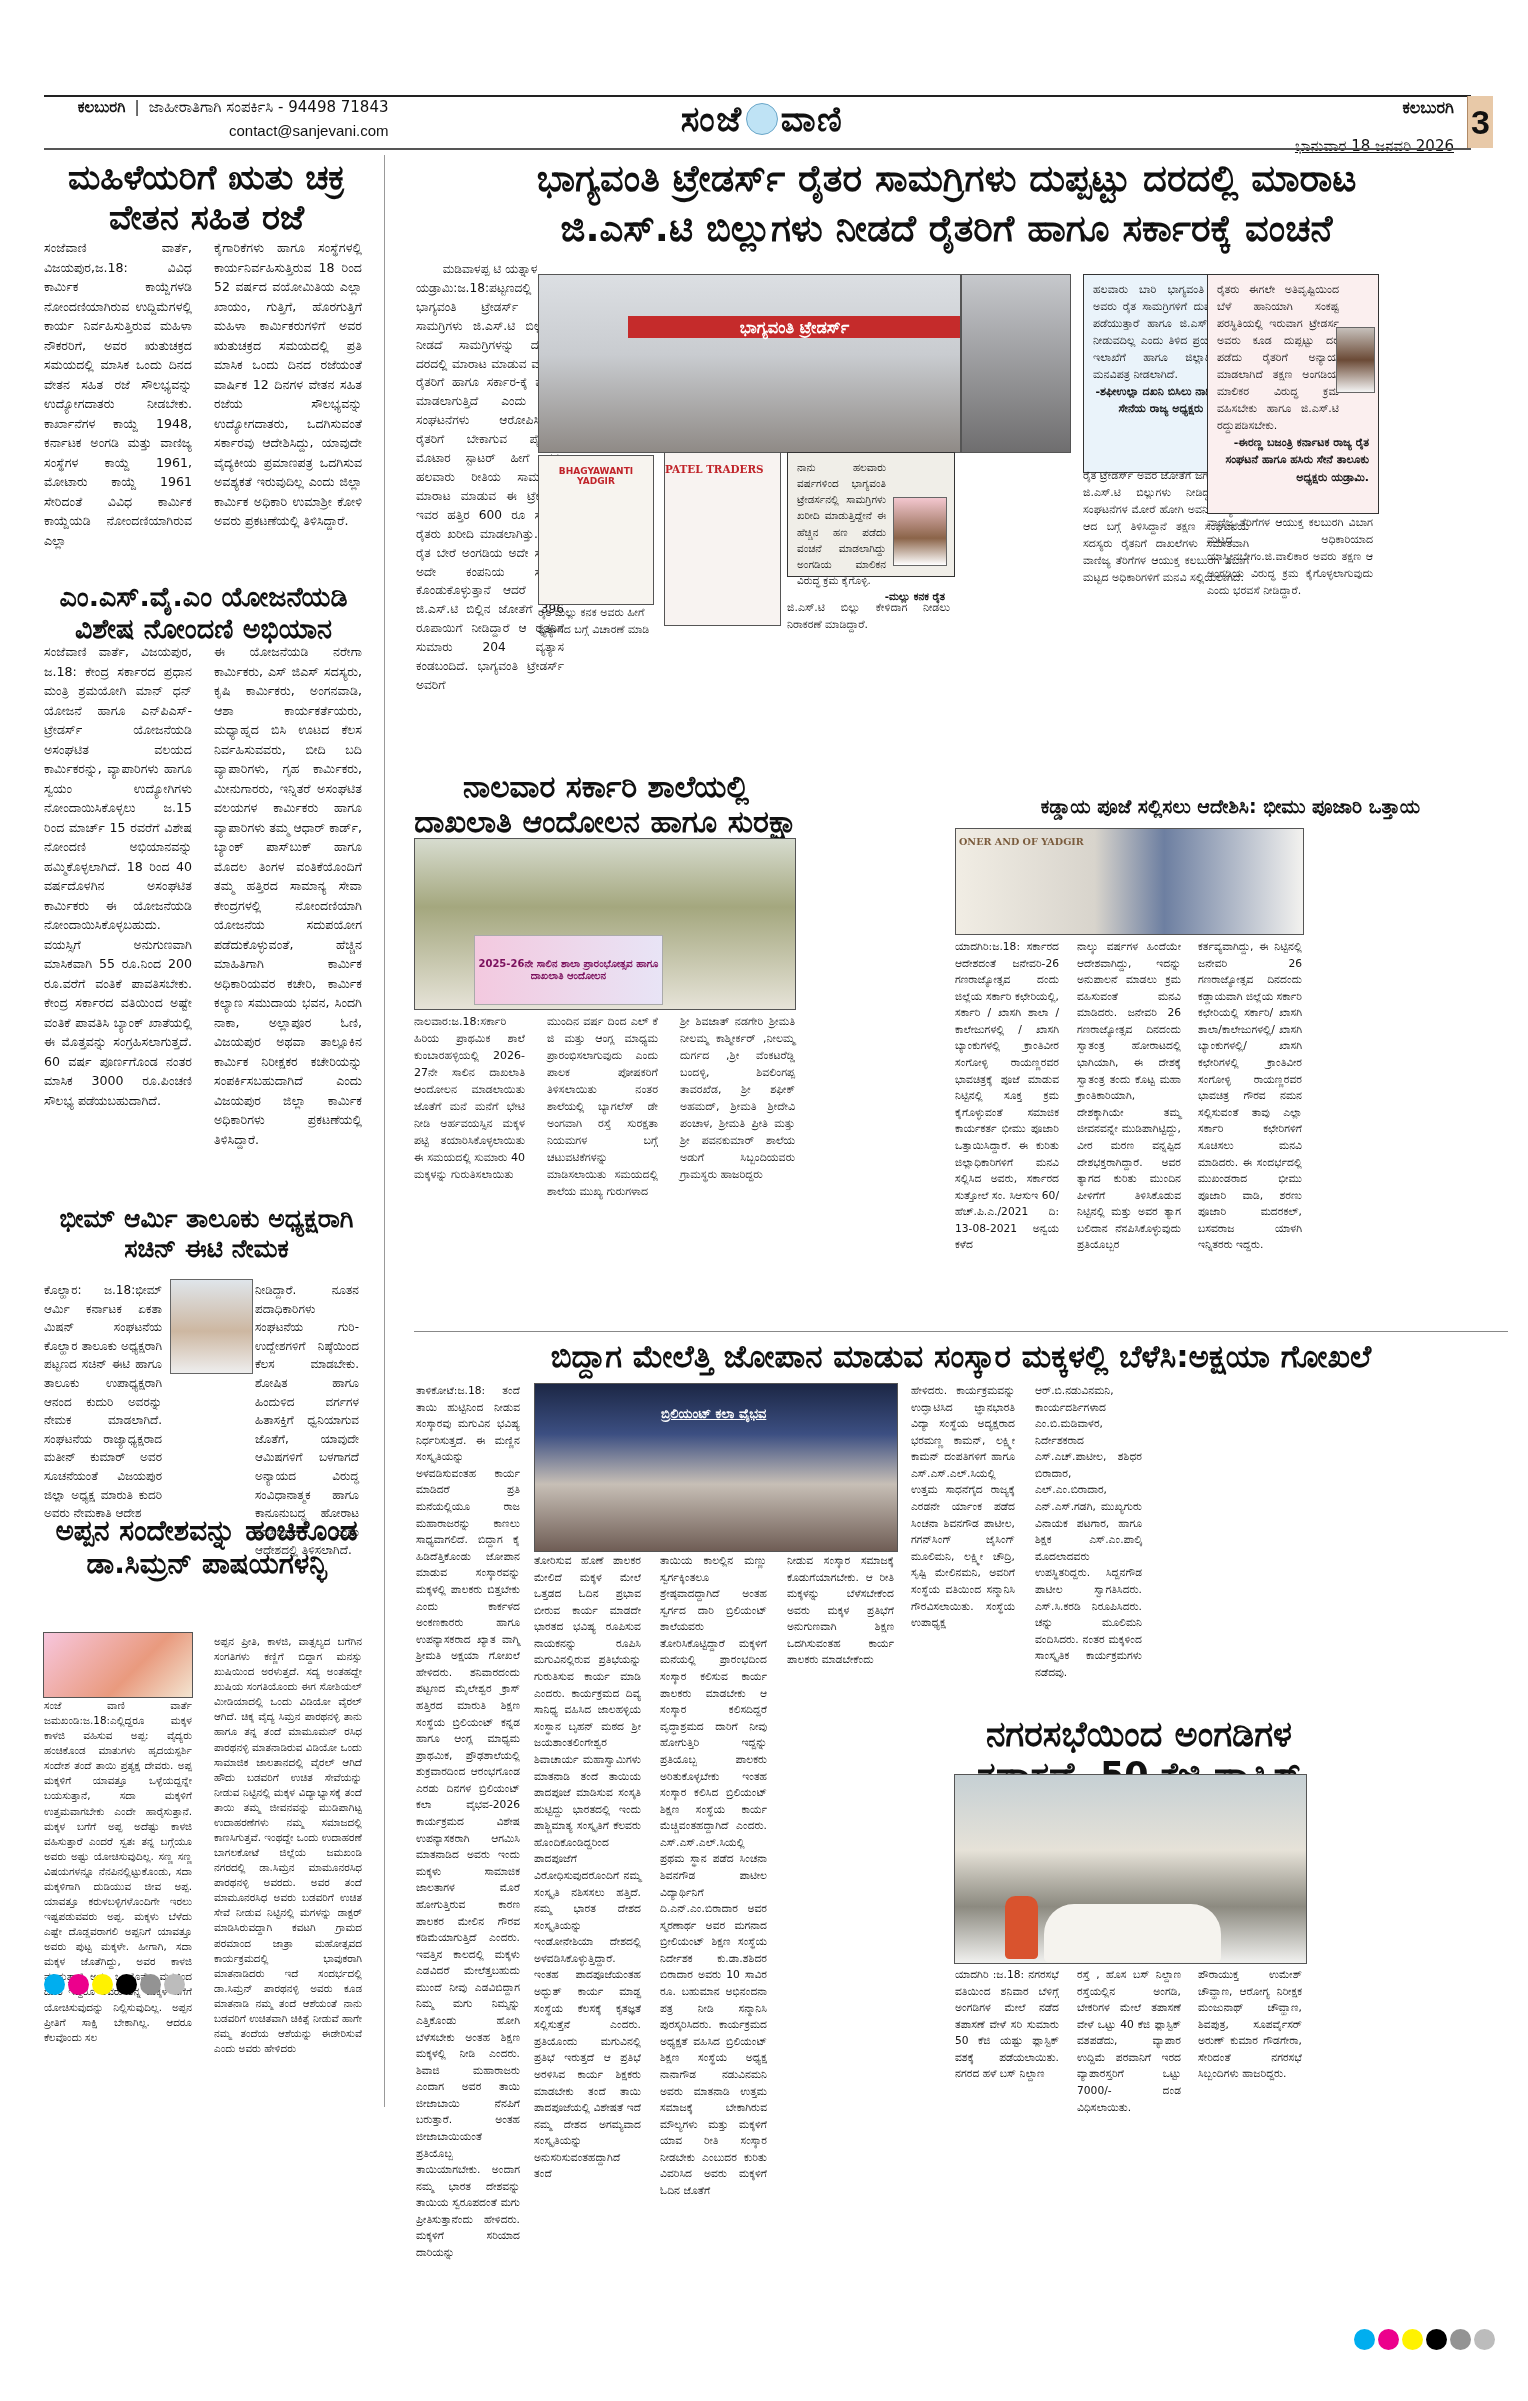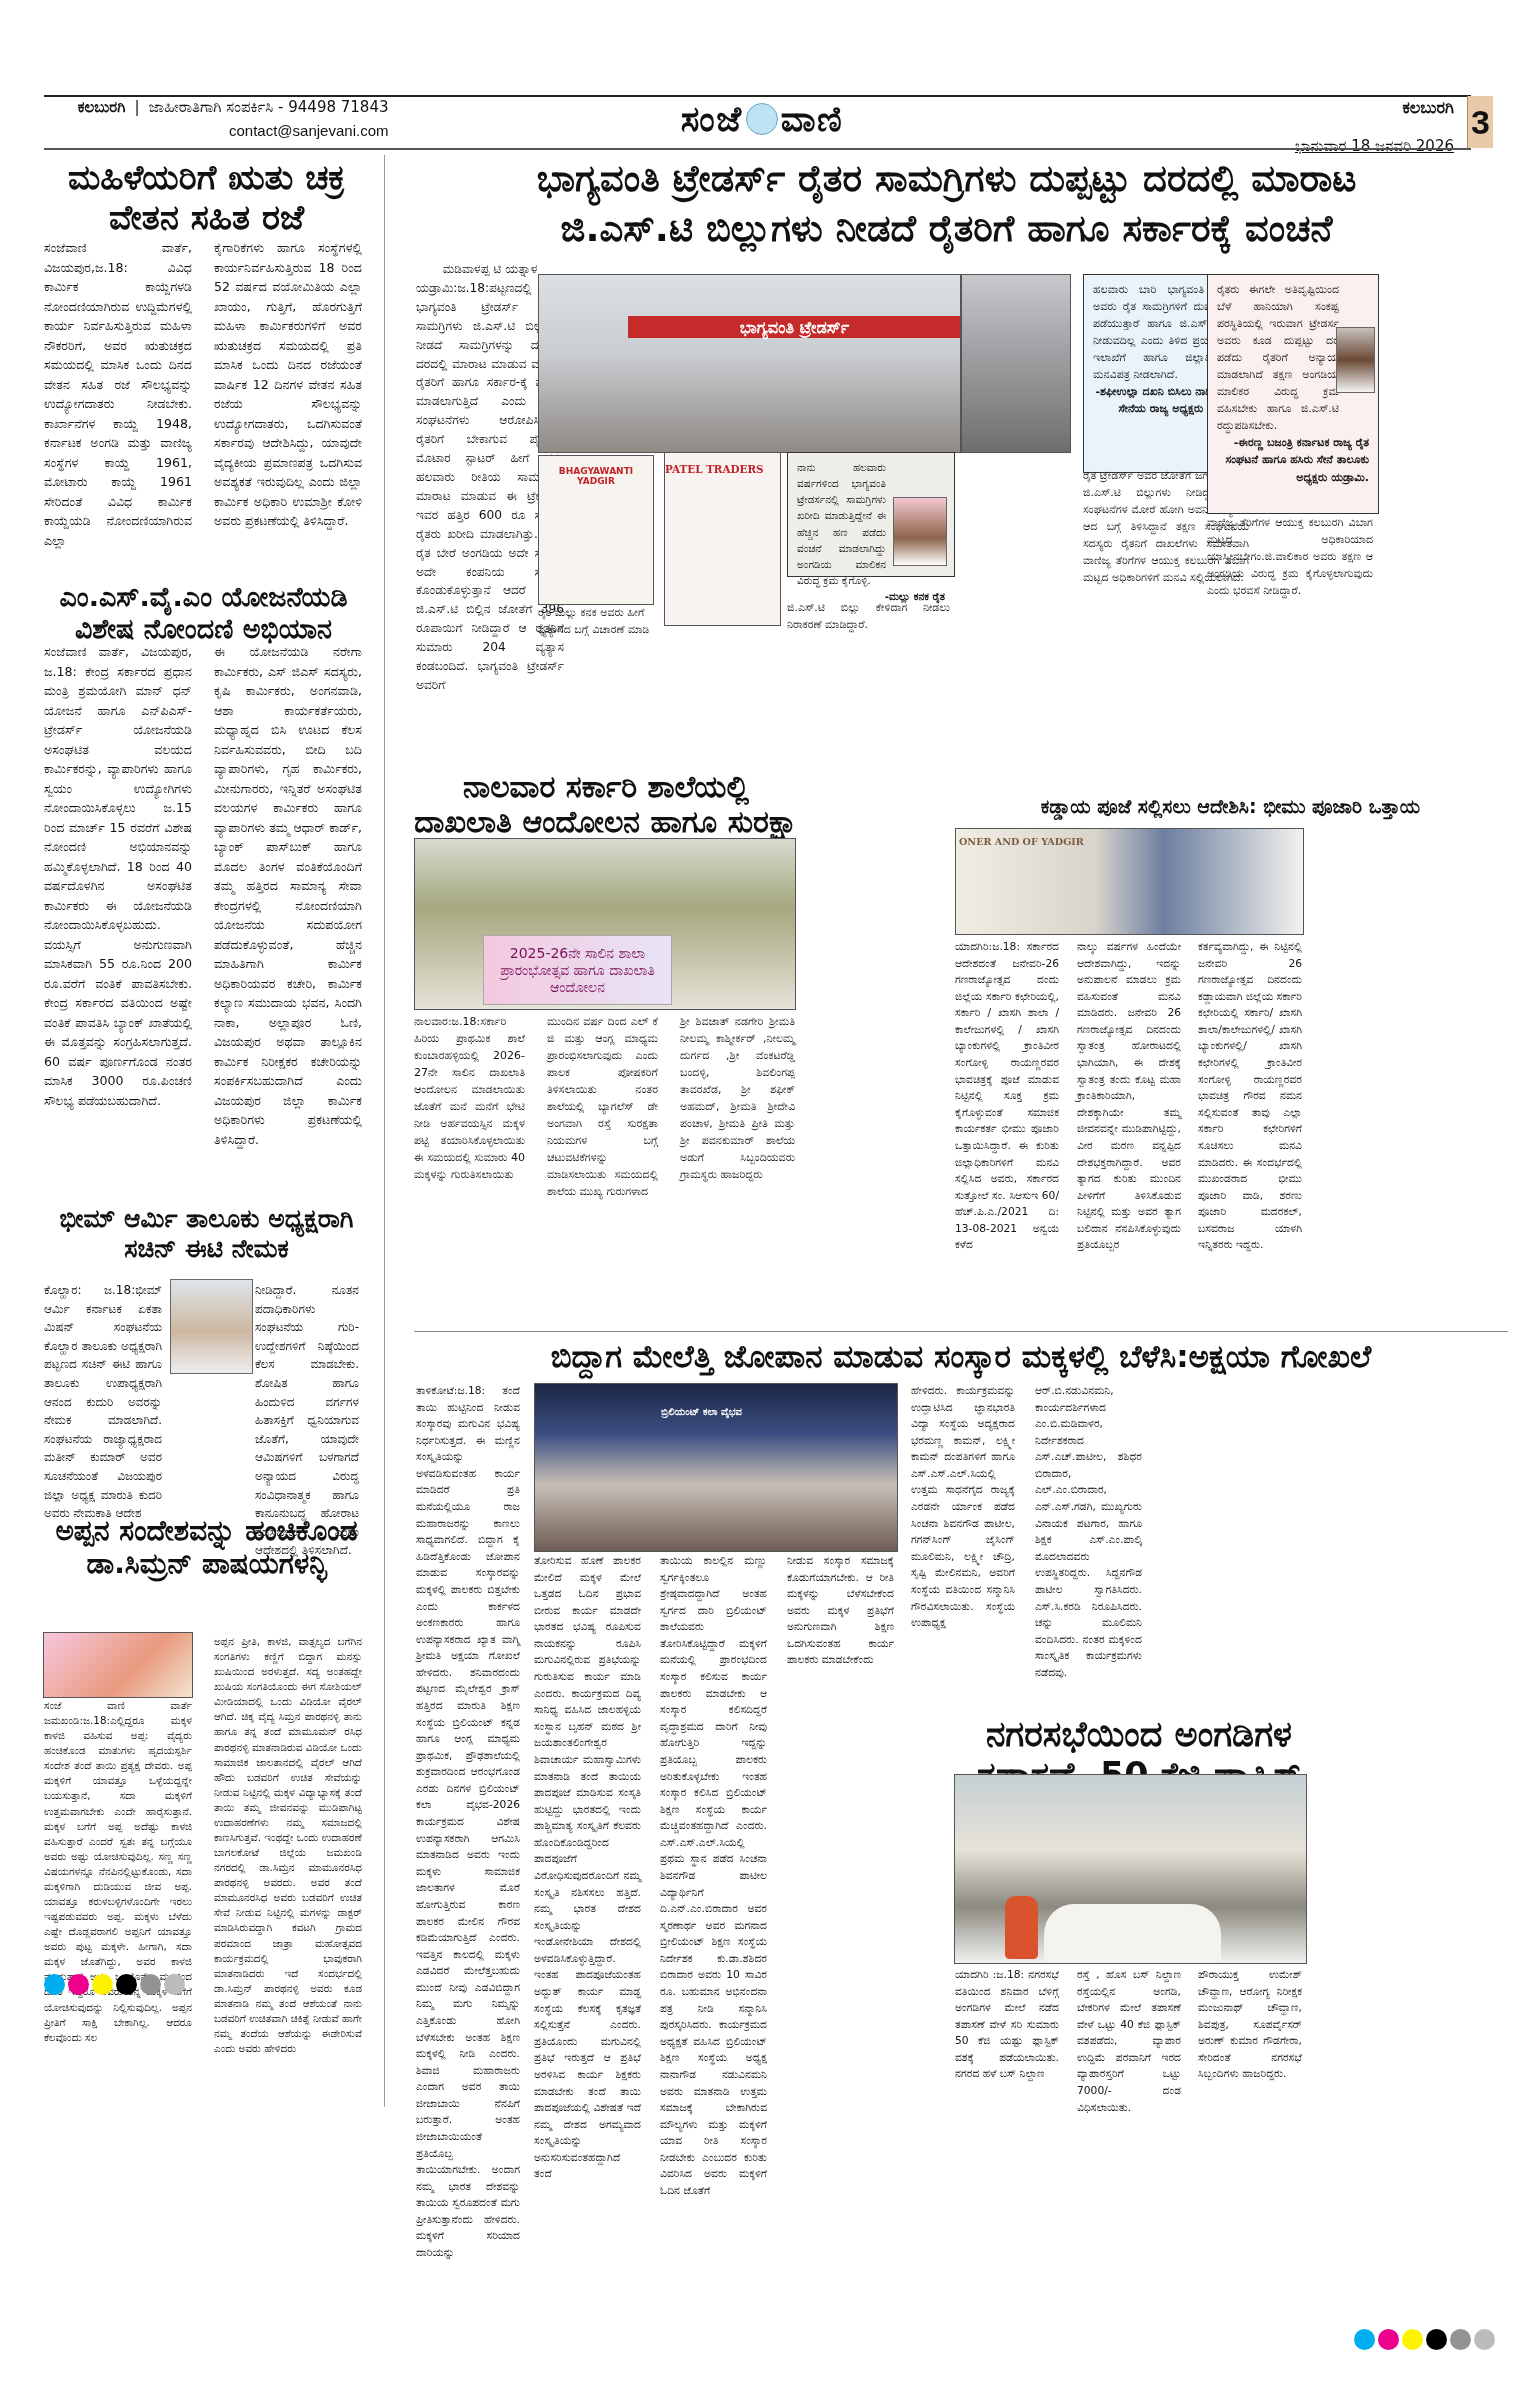--- a/index.html
+++ b/index.html
@@ -111,41 +111,41 @@
 
 <div class="box" style="left:1207px;top:274px;width:152px;height:226px;background:#fbefef;font-size:11px;">
   <div style="padding-right:30px;">ರೈತರು ಈಗಲೇ ಅತಿವೃಷ್ಟಿಯಿಂದ ಬೆಳೆ ಹಾನಿಯಾಗಿ ಸಂಕಷ್ಟ ಪರಸ್ಥಿತಿಯಲ್ಲಿ ಇರುವಾಗ ಟ್ರೇಡರ್ಸ ಅವರು ಕೂಡ ದುಪ್ಪಟ್ಟು ದರ ಪಡೆದು ರೈತರಿಗೆ ಅನ್ಯಾಯ ಮಾಡಲಾಗಿದೆ ತಕ್ಷಣ ಅಂಗಡಿಯ ಮಾಲಿಕರ ವಿರುದ್ಧ ಕ್ರಮ ವಹಿಸಬೇಕು ಹಾಗೂ ಜಿ.ಎಸ್.ಟಿ ರದ್ದುಪಡಿಸಬೇಕು.</div>
   <div class="sig">-ಈರಣ್ಣ ಬಜಂತ್ರಿ ಕರ್ನಾಟಕ ರಾಜ್ಯ ರೈತ ಸಂಘಟನೆ ಹಾಗೂ ಹಸಿರು ಸೇನೆ ತಾಲೂಕು ಅಧ್ಯಕ್ಷರು ಯಡ್ರಾಮಿ.</div>
   <div class="headshot" style="right:3px;top:52px;width:37px;height:64px;background:linear-gradient(#c6c0bb,#6b4a36 50%,#f4f4f4);"></div>
 </div>
 <div class="body-text" style="left:1207px;top:514px;width:166px;font-size:11px;">ವಾಣಿಜ್ಯ ತೆರಿಗೆಗಳ ಆಯುಕ್ತ ಕಲಬುರಗಿ ವಿಬಾಗ ಮಟ್ಟದ ಅಧಿಕಾರಿಯಾದ ಯಾಸ್ಮೀನಬೇಗಂ.ಜಿ.ವಾಲಿಕಾರ ಅವರು ತಕ್ಷಣ ಆ ಅಂಗಡಿಯ ವಿರುದ್ಧ ಕ್ರಮ ಕೈಗೊಳ್ಳಲಾಗುವುದು ಎಂದು ಭರವಸೆ ನೀಡಿದ್ದಾರೆ.</div>
 
 <div class="headline" style="left:414px;top:769px;width:384px;font-size:30px;">ನಾಲವಾರ ಸರ್ಕಾರಿ ಶಾಲೆಯಲ್ಲಿ ದಾಖಲಾತಿ ಆಂದೋಲನ ಹಾಗೂ ಸುರಕ್ಷಾ ಬಗ್ಗೆ ಅರಿವು</div>
 <div class="photo" style="left:414px;top:838px;width:380px;height:170px;background:linear-gradient(#d7dccf 0%,#a4a77e 40%,#e6e3d8 100%);">
-  <div style="position:absolute;left:68px;top:96px;width:189px;height:70px;background:linear-gradient(90deg,#f3c9df,#e8e4f6);border:0.7px solid #aaa;font-size:14px;font-weight:normal;color:#7a0f5c;display:flex;align-items:center;justify-content:center;text-align:center;padding:3px;box-sizing:border-box;">2025-26ನೇ ಸಾಲಿನ ಶಾಲಾ ಪ್ರಾರಂಭೋತ್ಸವ ಹಾಗೂ ದಾಖಲಾತಿ ಆಂದೋಲನ</div>
+  <div style="position:absolute;left:59px;top:96px;width:189px;height:70px;background:linear-gradient(90deg,#f3c9df,#e8e4f6);border:0.7px solid #aaa;font-size:10px;font-weight:bold;color:#7a0f5c;display:flex;align-items:center;justify-content:center;text-align:center;padding:3px;box-sizing:border-box;">2025-26ನೇ ಸಾಲಿನ ಶಾಲಾ ಪ್ರಾರಂಭೋತ್ಸವ ಹಾಗೂ ದಾಖಲಾತಿ ಆಂದೋಲನ</div>
 </div>
 <div class="body-text" style="left:414px;top:1013px;width:111px;font-size:11px;">ನಾಲವಾರ:ಜ.18:ಸರ್ಕಾರಿ ಹಿರಿಯ ಪ್ರಾಥಮಿಕ ಶಾಲೆ ಕುಂಬಾರಹಳ್ಳಿಯಲ್ಲಿ 2026-27ನೇ ಸಾಲಿನ ದಾಖಲಾತಿ ಆಂದೋಲನ ಮಾಡಲಾಯಿತು ಜೊತೆಗೆ ಮನೆ ಮನೆಗೆ ಭೇಟಿ ನೀಡಿ ಅರ್ಹವಯಸ್ಸಿನ ಮಕ್ಕಳ ಪಟ್ಟಿ ತಯಾರಿಸಿಕೊಳ್ಳಲಾಯಿತು ಈ ಸಮಯದಲ್ಲಿ ಸುಮಾರು 40 ಮಕ್ಕಳನ್ನು ಗುರುತಿಸಲಾಯಿತು</div>
 <div class="body-text" style="left:547px;top:1013px;width:111px;font-size:11px;">ಮುಂದಿನ ವರ್ಷ ದಿಂದ ಎಲ್ ಕೆ ಜಿ ಮತ್ತು ಆಂಗ್ಲ ಮಾಧ್ಯಮ ಪ್ರಾರಂಭಿಸಲಾಗುವುದು ಎಂದು ಪಾಲಕ ಪೋಷಕರಿಗೆ ತಿಳಿಸಲಾಯಿತು ನಂತರ ಶಾಲೆಯಲ್ಲಿ ಬ್ಯಾಗಲೆಸ್ ಡೇ ಅಂಗವಾಗಿ ರಸ್ತೆ ಸುರಕ್ಷತಾ ನಿಯಮಗಳ ಬಗ್ಗೆ ಚಟುವಟಿಕೆಗಳನ್ನು ಮಾಡಿಸಲಾಯಿತು ಸಮಯದಲ್ಲಿ ಶಾಲೆಯ ಮುಖ್ಯ ಗುರುಗಳಾದ</div>
 <div class="body-text" style="left:680px;top:1013px;width:115px;font-size:11px;">ಶ್ರೀ ಶಿವಜಾತ್ ನಡಗೇರಿ ಶ್ರೀಮತಿ ನೀಲಮ್ಮ ಕಾಶ್ಮೀರ್ಕರ್ ,ನೀಲಮ್ಮ ದುರ್ಗದ ,ಶ್ರೀ ವೆಂಕಟರೆಡ್ಡಿ ಬಂದಳ್ಳಿ, ಶಿವಲಿಂಗಪ್ಪ ತಾವರಖೆಡ, ಶ್ರೀ ಶಫೀಕ್ ಅಹಮದ್, ಶ್ರೀಮತಿ ಶ್ರೀದೇವಿ ಪಂಚಾಳ, ಶ್ರೀಮತಿ ಪ್ರೀತಿ ಮತ್ತು ಶ್ರೀ ಪವನಕುಮಾರ್ ಶಾಲೆಯ ಅಡುಗೆ ಸಿಬ್ಬಂದಿಯವರು ಗ್ರಾಮಸ್ಥರು ಹಾಜರಿದ್ದರು</div>
 
 <div class="headline" style="left:946px;top:791px;width:569px;font-size:19px;line-height:1.6;">
   <div>ಕಡ್ಡಾಯ ಪೂಜೆ ಸಲ್ಲಿಸಲು ಆದೇಶಿಸಿ: ಭೀಮು ಪೂಜಾರಿ ಒತ್ತಾಯ</div>
 </div>
 <div class="photo" style="left:955px;top:828px;width:347px;height:105px;background:linear-gradient(90deg,#f1ede4 0%,#d8d4cc 40%,#6d7fa1 60%,#f3f2ef 100%);">
   <div style="position:absolute;left:3px;top:7.4px;font-weight:bold;font-size:9.6px;color:#7a5b3c;font-family:'DejaVu Serif',serif;">ONER AND OF YADGIR</div>
 </div>
 <div class="body-text" style="left:955px;top:939px;width:104px;font-size:10.7px;">ಯಾದಗಿರಿ:ಜ.18: ಸರ್ಕಾರದ ಆದೇಶದಂತೆ ಜನೇವರಿ-26 ಗಣರಾಜ್ಯೋತ್ಸವ ದಂದು ಜಿಲ್ಲೆಯ ಸರ್ಕಾರಿ ಕಛೇರಿಯಲ್ಲಿ, ಸರ್ಕಾರಿ / ಖಾಸಗಿ ಶಾಲಾ /ಕಾಲೇಜುಗಳಲ್ಲಿ / ಖಾಸಗಿ ಬ್ಯಾಂಕುಗಳಲ್ಲಿ ಕ್ರಾಂತಿವೀರ ಸಂಗೋಳ್ಳಿ ರಾಯಣ್ಣರವರ ಭಾವಚಿತ್ರಕ್ಕೆ ಪೂಜೆ ಮಾಡುವ ನಿಟ್ಟಿನಲ್ಲಿ ಸೂಕ್ತ ಕ್ರಮ ಕೈಗೊಳ್ಳುವಂತೆ ಸಮಾಜಿಕ ಕಾರ್ಯಕರ್ತ ಭೀಮು ಪೂಜಾರಿ ಒತ್ತಾಯಿಸಿದ್ದಾರೆ. ಈ ಕುರಿತು ಜಿಲ್ಲಾಧಿಕಾರಿಗಳಿಗೆ ಮನವಿ ಸಲ್ಲಿಸಿದ ಅವರು, ಸರ್ಕಾರದ ಸುತ್ತೋಲೆ ಸಂ. ಸಿಆಸುಇ 60/ ಹೆಚ್.ಪಿ.ಎ./2021 ದಿ: 13-08-2021 ಅನ್ವಯ ಕಳೆದ</div>
 <div class="body-text" style="left:1077px;top:939px;width:104px;font-size:10.7px;">ನಾಲ್ಕು ವರ್ಷಗಳ ಹಿಂದೆಯೇ ಆದೇಶವಾಗಿದ್ದು, ಇದನ್ನು ಅನುಪಾಲನೆ ಮಾಡಲು ಕ್ರಮ ವಹಿಸುವಂತೆ ಮನವಿ ಮಾಡಿದರು. ಜನೇವರಿ 26 ಗಣರಾಜ್ಯೋತ್ಸವ ದಿನದಂದು ಸ್ವಾತಂತ್ರ ಹೋರಾಟದಲ್ಲಿ ಭಾಗಿಯಾಗಿ, ಈ ದೇಶಕ್ಕೆ ಸ್ವಾತಂತ್ರ ತಂದು ಕೊಟ್ಟ ಮಹಾ ಕ್ರಾಂತಿಕಾರಿಯಾಗಿ, ದೇಶಕ್ಕಾಗಿಯೇ ತಮ್ಮ ಜೀವನವನ್ನೇ ಮುಡಿಪಾಗಿಟ್ಟಿದ್ದು, ವೀರ ಮರಣ ವನ್ನಪ್ಪಿದ ದೇಶಭಕ್ತರಾಗಿದ್ದಾರೆ. ಅವರ ತ್ಯಾಗದ ಕುರಿತು ಮುಂದಿನ ಪೀಳಿಗೆಗೆ ತಿಳಿಸಿಕೊಡುವ ನಿಟ್ಟಿನಲ್ಲಿ ಮತ್ತು ಅವರ ತ್ಯಾಗ ಬಲಿದಾನ ನೆನಪಿಸಿಕೊಳ್ಳುವುದು ಪ್ರತಿಯೊಬ್ಬರ</div>
 <div class="body-text" style="left:1198px;top:939px;width:104px;font-size:10.7px;">ಕರ್ತವ್ಯವಾಗಿದ್ದು, ಈ ನಿಟ್ಟಿನಲ್ಲಿ ಜನೇವರಿ 26 ಗಣರಾಜ್ಯೋತ್ಸವ ದಿನದಂದು ಕಡ್ಡಾಯವಾಗಿ ಜಿಲ್ಲೆಯ ಸರ್ಕಾರಿ ಕಛೇರಿಯಲ್ಲಿ ಸರ್ಕಾರಿ/ ಖಾಸಗಿ ಶಾಲಾ/ಕಾಲೇಜುಗಳಲ್ಲಿ/ ಖಾಸಗಿ ಬ್ಯಾಂಕುಗಳಲ್ಲಿ/ ಖಾಸಗಿ ಕಛೇರಿಗಳಲ್ಲಿ ಕ್ರಾಂತಿವೀರ ಸಂಗೋಳ್ಳಿ ರಾಯಣ್ಣರವರ ಭಾವಚಿತ್ರ ಗೌರವ ನಮನ ಸಲ್ಲಿಸುವಂತೆ ತಾವು ಎಲ್ಲಾ ಸರ್ಕಾರಿ ಕಛೇರಿಗಳಿಗೆ ಸೂಚಿಸಲು ಮನವಿ ಮಾಡಿದರು. ಈ ಸಂದರ್ಭದಲ್ಲಿ ಮುಖಂಡರಾದ ಭೀಮು ಪೂಜಾರಿ ವಾಡಿ, ಶರಣು ಪೂಜಾರಿ ಮದರಕಲ್, ಬಸವರಾಜ ಯಾಳಗಿ ಇನ್ನಿತರರು ಇದ್ದರು.</div>
 
 <div class="rule" style="left:414px;top:1331px;width:1094px;height:0.7px;background:#888;"></div>
 <div class="headline" style="left:414px;top:1338px;width:1094px;font-size:31px;">ಬಿದ್ದಾಗ ಮೇಲೆತ್ತಿ ಜೋಪಾನ ಮಾಡುವ ಸಂಸ್ಕಾರ ಮಕ್ಕಳಲ್ಲಿ ಬೆಳೆಸಿ:ಅಕ್ಷಯಾ ಗೋಖಲೆ</div>
 <div class="body-text" style="left:416px;top:1383px;width:104px;font-size:10.7px;">ತಾಳಿಕೋಟೆ:ಜ.18: ತಂದೆ ತಾಯಿ ಹುಟ್ಟಿನಿಂದ ನೀಡುವ ಸಂಸ್ಕಾರವು ಮಗುವಿನ ಭವಿಷ್ಯ ನಿರ್ಧರಿಸುತ್ತದೆ. ಈ ಮಣ್ಣಿನ ಸಂಸ್ಕೃತಿಯನ್ನು ಅಳವಡಿಸುವಂತಹ ಕಾರ್ಯ ಮಾಡಿದರೆ ಪ್ರತಿ ಮನೆಯಲ್ಲಿಯೂ ರಾಜ ಮಹಾರಾಜರನ್ನು ಕಾಣಲು ಸಾಧ್ಯವಾಗಲಿದೆ. ಬಿದ್ದಾಗ ಕೈ ಹಿಡಿದೆತ್ತಿಕೊಂಡು ಜೋಪಾನ ಮಾಡುವ ಸಂಸ್ಕಾರವನ್ನು ಮಕ್ಕಳಲ್ಲಿ ಪಾಲಕರು ಬಿತ್ತಬೇಕು ಎಂದು ಕಾರ್ಕಳದ ಅಂಕಣಕಾರರು ಹಾಗೂ ಉಪನ್ಯಾಸಕರಾದ ಖ್ಯಾತ ವಾಗ್ಮಿ ಶ್ರೀಮತಿ ಅಕ್ಷಯಾ ಗೋಖಲೆ ಹೇಳಿದರು. ಶನಿವಾರದಂದು ಪಟ್ಟಣದ ಮೈಲೇಶ್ವರ ಕ್ರಾಸ್ ಹತ್ತಿರದ ಮಾರುತಿ ಶಿಕ್ಷಣ ಸಂಸ್ಥೆಯ ಬ್ರಿಲಿಯಂಟ್ ಕನ್ನಡ ಹಾಗೂ ಆಂಗ್ಲ ಮಾಧ್ಯಮ ಪ್ರಾಥಮಿಕ, ಪ್ರೌಢಶಾಲೆಯಲ್ಲಿ ಶುಕ್ರವಾರದಿಂದ ಆರಂಭಗೊಂಡ ಎರಡು ದಿನಗಳ ಬ್ರಿಲಿಯಂಟ್ ಕಲಾ ವೈಭವ-2026 ಕಾರ್ಯಕ್ರಮದ ವಿಶೇಷ ಉಪನ್ಯಾಸಕರಾಗಿ ಆಗಮಿಸಿ ಮಾತನಾಡಿದ ಅವರು ಇಂದು ಮಕ್ಕಳು ಸಾಮಾಜಿಕ ಜಾಲತಾಗಳ ಮೊರೆ ಹೋಗುತ್ತಿರುವ ಕಾರಣ ಪಾಲಕರ ಮೇಲಿನ ಗೌರವ ಕಡಿಮೆಯಾಗುತ್ತಿದೆ ಎಂದರು. ಇವತ್ತಿನ ಕಾಲದಲ್ಲಿ ಮಕ್ಕಳು ಎಡವಿದರೆ ಮೇಲೆತ್ತಬಹುದು ಮುಂದೆ ನೀವು ಎಡವಿಬಿದ್ದಾಗ ನಿಮ್ಮ ಮಗು ನಿಮ್ಮನ್ನು ಎತ್ತಿಕೊಂಡು ಹೋಗಿ ಬೆಳೆಸಬೇಕು ಅಂತಹ ಶಿಕ್ಷಣ ಮಕ್ಕಳಲ್ಲಿ ನೀಡಿ ಎಂದರು. ಶಿವಾಜಿ ಮಹಾರಾಜರು ಎಂದಾಗ ಅವರ ತಾಯಿ ಜೀಜಾಬಾಯಿ ನೆನಪಿಗೆ ಬರುತ್ತಾರೆ. ಅಂತಹ ಜೀಜಾಬಾಯಿಯಂತೆ ಪ್ರತಿಯೊಬ್ಬ ತಾಯಿಯಾಗಬೇಕು. ಅಂದಾಗ ನಮ್ಮ ಭಾರತ ದೇಶವನ್ನು ತಾಯಿಯ ಸ್ವರೂಪದಂತೆ ಮಗು ಪ್ರೀತಿಸುತ್ತಾನೆಂದು ಹೇಳಿದರು. ಮಕ್ಕಳಿಗೆ ಸರಿಯಾದ ದಾರಿಯನ್ನು</div>
 <div class="photo" style="left:534px;top:1383px;width:362px;height:167px;background:linear-gradient(#1c2745 0%,#3c4f82 30%,#c7bfb6 60%,#6f5d55 100%);">
-  <div style="position:absolute;left:126px;top:22px;color:#fff;font-weight:bold;font-size:10px;">ಬ್ರಿಲಿಯಂಟ್ ಕಲಾ ವೈಭವ</div>
+  <div style="position:absolute;left:126px;top:22px;color:#fff;font-weight:bold;font-size:13px;text-decoration:underline;">ಬ್ರಿಲಿಯಂಟ್ ಕಲಾ ವೈಭವ</div>
 </div>
 <div class="body-text" style="left:534px;top:1553px;width:107px;font-size:10.7px;">ತೋರಿಸುವ ಹೊಣೆ ಪಾಲಕರ ಮೇಲಿದೆ ಮಕ್ಕಳ ಮೇಲೆ ಒತ್ತಡದ ಓದಿನ ಪ್ರಭಾವ ಬೀರುವ ಕಾರ್ಯ ಮಾಡದೇ ಭಾರತದ ಭವಿಷ್ಯ ರೂಪಿಸುವ ನಾಯಕನನ್ನು ರೂಪಿಸಿ ಮಗುವಿನಲ್ಲಿರುವ ಪ್ರತಿಭೆಯನ್ನು ಗುರುತಿಸುವ ಕಾರ್ಯ ಮಾಡಿ ಎಂದರು. ಕಾರ್ಯಕ್ರಮದ ದಿವ್ಯ ಸಾನಿಧ್ಯ ವಹಿಸಿದ ಜಾಲಹಳ್ಳಿಯ ಸಂಸ್ಥಾನ ಬೃಹನ್ ಮಠದ ಶ್ರೀ ಜಯಶಾಂತಲಿಂಗೇಶ್ವರ ಶಿವಾಚಾರ್ಯ ಮಹಾಸ್ವಾಮಿಗಳು ಮಾತನಾಡಿ ತಂದೆ ತಾಯಿಯ ಪಾದಪೂಜೆ ಮಾಡಿಸುವ ಸಂಸ್ಕತಿ ಹುಟ್ಟಿದ್ದು ಭಾರತದಲ್ಲಿ ಇಂದು ಪಾಶ್ಚಿಮಾತ್ಯ ಸಂಸ್ಕೃತಿಗೆ ಕೆಲವರು ಹೊಂದಿಕೊಂಡಿದ್ದರಿಂದ ಪಾದಪೂಜೆಗೆ ವಿರೋಧಿಸುವುದರೊಂದಿಗೆ ನಮ್ಮ ಸಂಸ್ಕೃತಿ ನಶಿಸಸಲು ಹತ್ತಿದೆ. ನಮ್ಮ ಭಾರತ ದೇಶದ ಸಂಸ್ಕೃತಿಯನ್ನು ಇಂಡೋನೇಶಿಯಾ ದೇಶದಲ್ಲಿ ಅಳವಡಿಸಿಕೊಳ್ಳುತ್ತಿದ್ದಾರೆ. ಇಂತಹ ಪಾದಪೂಜೆಯಂತಹ ಅದ್ಭುತ್ ಕಾರ್ಯ ಮಾಡ್ದ ಸಂಸ್ಥೆಯ ಕೆಲಸಕ್ಕೆ ಕೃತಜ್ಞತೆ ಸಲ್ಲಿಸುತ್ತೆನೆ ಎಂದರು. ಪ್ರತಿಯೊಂದು ಮಗುವಿನಲ್ಲಿ ಪ್ರತಿಭೆ ಇರುತ್ತದೆ ಆ ಪ್ರತಿಭೆ ಅರಳಿಸಿವ ಕಾರ್ಯ ಶಿಕ್ಷಕರು ಮಾಡಬೇಕು ತಂದೆ ತಾಯಿ ಪಾದಪೂಜೆಯಲ್ಲಿ ವಿಶೇಷತೆ ಇದೆ ನಮ್ಮ ದೇಶದ ಅಗಮ್ಯವಾದ ಸಂಸ್ಕೃತಿಯನ್ನು ಅನುಸರಿಸುವಂತಹದ್ದಾಗಿದೆ ತಂದೆ</div>
 <div class="body-text" style="left:660px;top:1553px;width:107px;font-size:10.7px;">ತಾಯಿಯ ಕಾಲಲ್ಲಿನ ಮಣ್ಣು ಸ್ವರ್ಗಕ್ಕಿಂತಲೂ ಶ್ರೇಷ್ಠವಾದದ್ದಾಗಿದೆ ಅಂತಹ ಸ್ವರ್ಗದ ದಾರಿ ಬ್ರಿಲಿಯಂಟ್ ಶಾಲೆಯವರು ತೋರಿಸಿಕೊಟ್ಟಿದ್ದಾರೆ ಮಕ್ಕಳಿಗೆ ಮನೆಯಲ್ಲಿ ಪ್ರಾರಂಭದಿಂದ ಸಂಸ್ಕಾರ ಕಲಿಸುವ ಕಾರ್ಯ ಪಾಲಕರು ಮಾಡಬೇಕು ಆ ಸಂಸ್ಕಾರ ಕಲಿಸದಿದ್ದರೆ ವೃದ್ಧಾಶ್ರಮದ ದಾರಿಗೆ ನೀವು ಹೋಗುತ್ತಿರಿ ಇದ್ದನ್ನು ಪ್ರತಿಯೊಬ್ಬ ಪಾಲಕರು ಅರಿತುಕೊಳ್ಳಬೇಕು ಇಂತಹ ಸಂಸ್ಕಾರ ಕಲಿಸಿದ ಬ್ರಿಲಿಯಂಟ್ ಶಿಕ್ಷಣ ಸಂಸ್ಥೆಯ ಕಾರ್ಯ ಮೆಚ್ಚಿವಂತಹದ್ದಾಗಿದೆ ಎಂದರು. ಎಸ್.ಎಸ್.ಎಲ್.ಸಿಯಲ್ಲಿ ಪ್ರಥಮ ಸ್ಥಾನ ಪಡೆದ ಸಿಂಚನಾ ಶಿವನಗೌಡ ಪಾಟೀಲ ವಿದ್ಯಾರ್ಥಿನಿಗೆ ದಿ.ಎನ್.ಎಂ.ಬಿರಾದಾರ ಅವರ ಸ್ಮರಣಾರ್ಥ ಅವರ ಮಗನಾದ ಬ್ರೀಲಿಯಂಟ್ ಶಿಕ್ಷಣ ಸಂಸ್ಥೆಯ ನಿರ್ದೇಶಕ ಕು.ಡಾ.ಶಶಿದರ ಬಿರಾದಾರ ಅವರು 10 ಸಾವಿರ ರೂ. ಬಹುಮಾನ ಅಭಿನಂದನಾ ಪತ್ರ ನೀಡಿ ಸನ್ಮಾನಿಸಿ ಪುರಸ್ಕರಿಸಿದರು. ಕಾರ್ಯಕ್ರಮದ ಅಧ್ಯಕ್ಷತೆ ವಹಿಸಿದ ಬ್ರಿಲಿಯಂಟ್ ಶಿಕ್ಷಣ ಸಂಸ್ಥೆಯ ಅಧ್ಯಕ್ಷ ನಾನಾಗೌಡ ನಡುವಿನಮನಿ ಅವರು ಮಾತನಾಡಿ ಉತ್ತಮ ಸಮಾಜಕ್ಕೆ ಬೇಕಾಗಿರುವ ಮೌಲ್ಯಗಳು ಮತ್ತು ಮಕ್ಕಳಿಗೆ ಯಾವ ರೀತಿ ಸಂಸ್ಕಾರ ನೀಡಬೇಕು ಎಂಬುದರ ಕುರಿತು ವಿವರಿಸಿದ ಅವರು ಮಕ್ಕಳಿಗೆ ಓದಿನ ಜೊತೆಗೆ</div>
 <div class="body-text" style="left:787px;top:1553px;width:107px;font-size:10.7px;">ನೀಡುವ ಸಂಸ್ಕಾರ ಸಮಾಜಕ್ಕೆ ಕೊಡುಗೆಯಾಗಬೇಕು. ಆ ರೀತಿ ಮಕ್ಕಳನ್ನು ಬೆಳೆಸಬೇಕೆಂದ ಅವರು ಮಕ್ಕಳ ಪ್ರತಿಭೆಗೆ ಅನುಗುಣವಾಗಿ ಶಿಕ್ಷಣ ಒದಗಿಸುವಂತಹ ಕಾರ್ಯ ಪಾಲಕರು ಮಾಡಬೇಕೆಂದು</div>
 <div class="body-text" style="left:911px;top:1383px;width:104px;font-size:10.7px;">ಹೇಳಿದರು. ಕಾರ್ಯಕ್ರಮವನ್ನು ಉದ್ಘಾಟಿಸಿದ ಜ್ಞಾನಭಾರತಿ ವಿದ್ಯಾ ಸಂಸ್ಥೆಯ ಅದ್ಯಕ್ಷರಾದ ಭರಮಣ್ಣ ಕಾಮನ್, ಲಕ್ಷ್ಮೀ ಕಾಮನ್ ದಂಪತಿಗಳಿಗೆ ಹಾಗೂ ಎಸ್.ಎಸ್.ಎಲ್.ಸಿಯಲ್ಲಿ ಉತ್ತಮ ಸಾಧನೆಗೈದ ರಾಜ್ಯಕ್ಕೆ ಎರಡನೇ ರ್ಯಾಂಕ ಪಡೆದ ಸಿಂಚನಾ ಶಿವನಗೌಡ ಪಾಟೀಲ, ಗಗನ್‌ಸಿಂಗ್ ಜೈಸಿಂಗ್ ಮೂಲಿಮನಿ, ಲಕ್ಷ್ಮೀ ಚೌದ್ರಿ, ಸೃಷ್ಟಿ ಮೇಲಿನಮನಿ, ಅವರಿಗೆ ಸಂಸ್ಥೆಯ ವತಿಯಿಂದ ಸನ್ಮಾನಿಸಿ ಗೌರವಿಸಲಾಯಿತು. ಸಂಸ್ಥೆಯ ಉಪಾಧ್ಯಕ್ಷ</div>
 <div class="body-text" style="left:1035px;top:1383px;width:107px;font-size:10.7px;">ಆರ್.ಬಿ.ನಡುವಿನಮನಿ, ಕಾಂರ್ಯದರ್ಶಿಗಳಾದ ಎಂ.ಬಿ.ಮಡಿವಾಳರ, ನಿರ್ದೇಶಕರಾದ ಎಸ್.ಎಚ್.ಪಾಟೀಲ, ಶಶಿಧರ ಬಿರಾದಾರ, ಎಲ್.ಎಂ.ಬಿರಾದಾರ, ಎನ್.ಎಸ್.ಗಡಗಿ, ಮುಖ್ಯಗುರು ವಿನಾಯಕ ಪಟಗಾರ, ಹಾಗೂ ಶಿಕ್ಷಕ ಎಸ್.ಎಂ.ಪಾಲ್ಕಿ ಮೊದಲಾದವರು ಉಪಸ್ಥಿತರಿದ್ದರು. ಸಿದ್ದನಗೌಡ ಪಾಟೀಲ ಸ್ವಾಗತಿಸಿದರು. ಎಸ್.ಸಿ.ಕರಡಿ ನಿರೂಪಿಸಿದರು. ಚನ್ನು ಮೂಲಿಮನಿ ವಂದಿಸಿದರು. ನಂತರ ಮಕ್ಕಳಿಂದ ಸಾಂಸ್ಕೃತಿಕ ಕಾರ್ಯಕ್ರಮಗಳು ನಡೆದವು.</div>
 
 <div class="headline" style="left:954px;top:1714px;width:370px;font-size:35px;">ನಗರಸಭೆಯಿಂದ ಅಂಗಡಿಗಳ ತಪಾಸಣೆ, 50 ಕೆಜಿ ಪ್ಲಾಸ್ಟಿಕ್ ವಶ</div>
 <div class="photo" style="left:954px;top:1774px;width:351px;height:188px;background:linear-gradient(#c6d0d4 0%,#e6e2d8 40%,#8c8a80 70%,#f1f1ef 100%);">
   <div style="position:absolute;left:50px;top:121px;width:33px;height:63px;background:#d9532e;border-radius:10.4px 10.4px 4.4px 4.4px;"></div>

